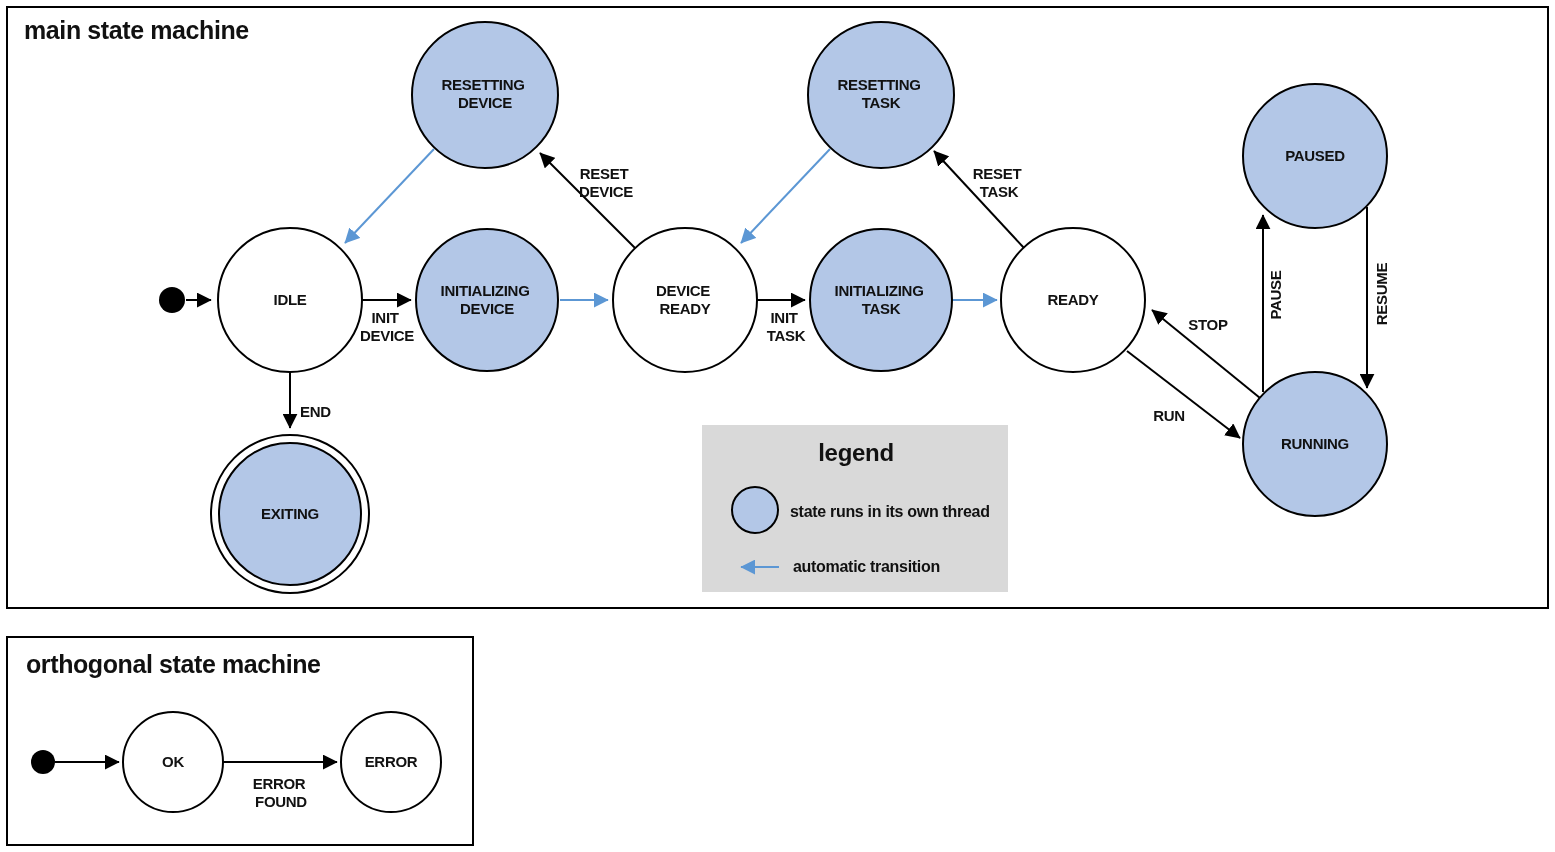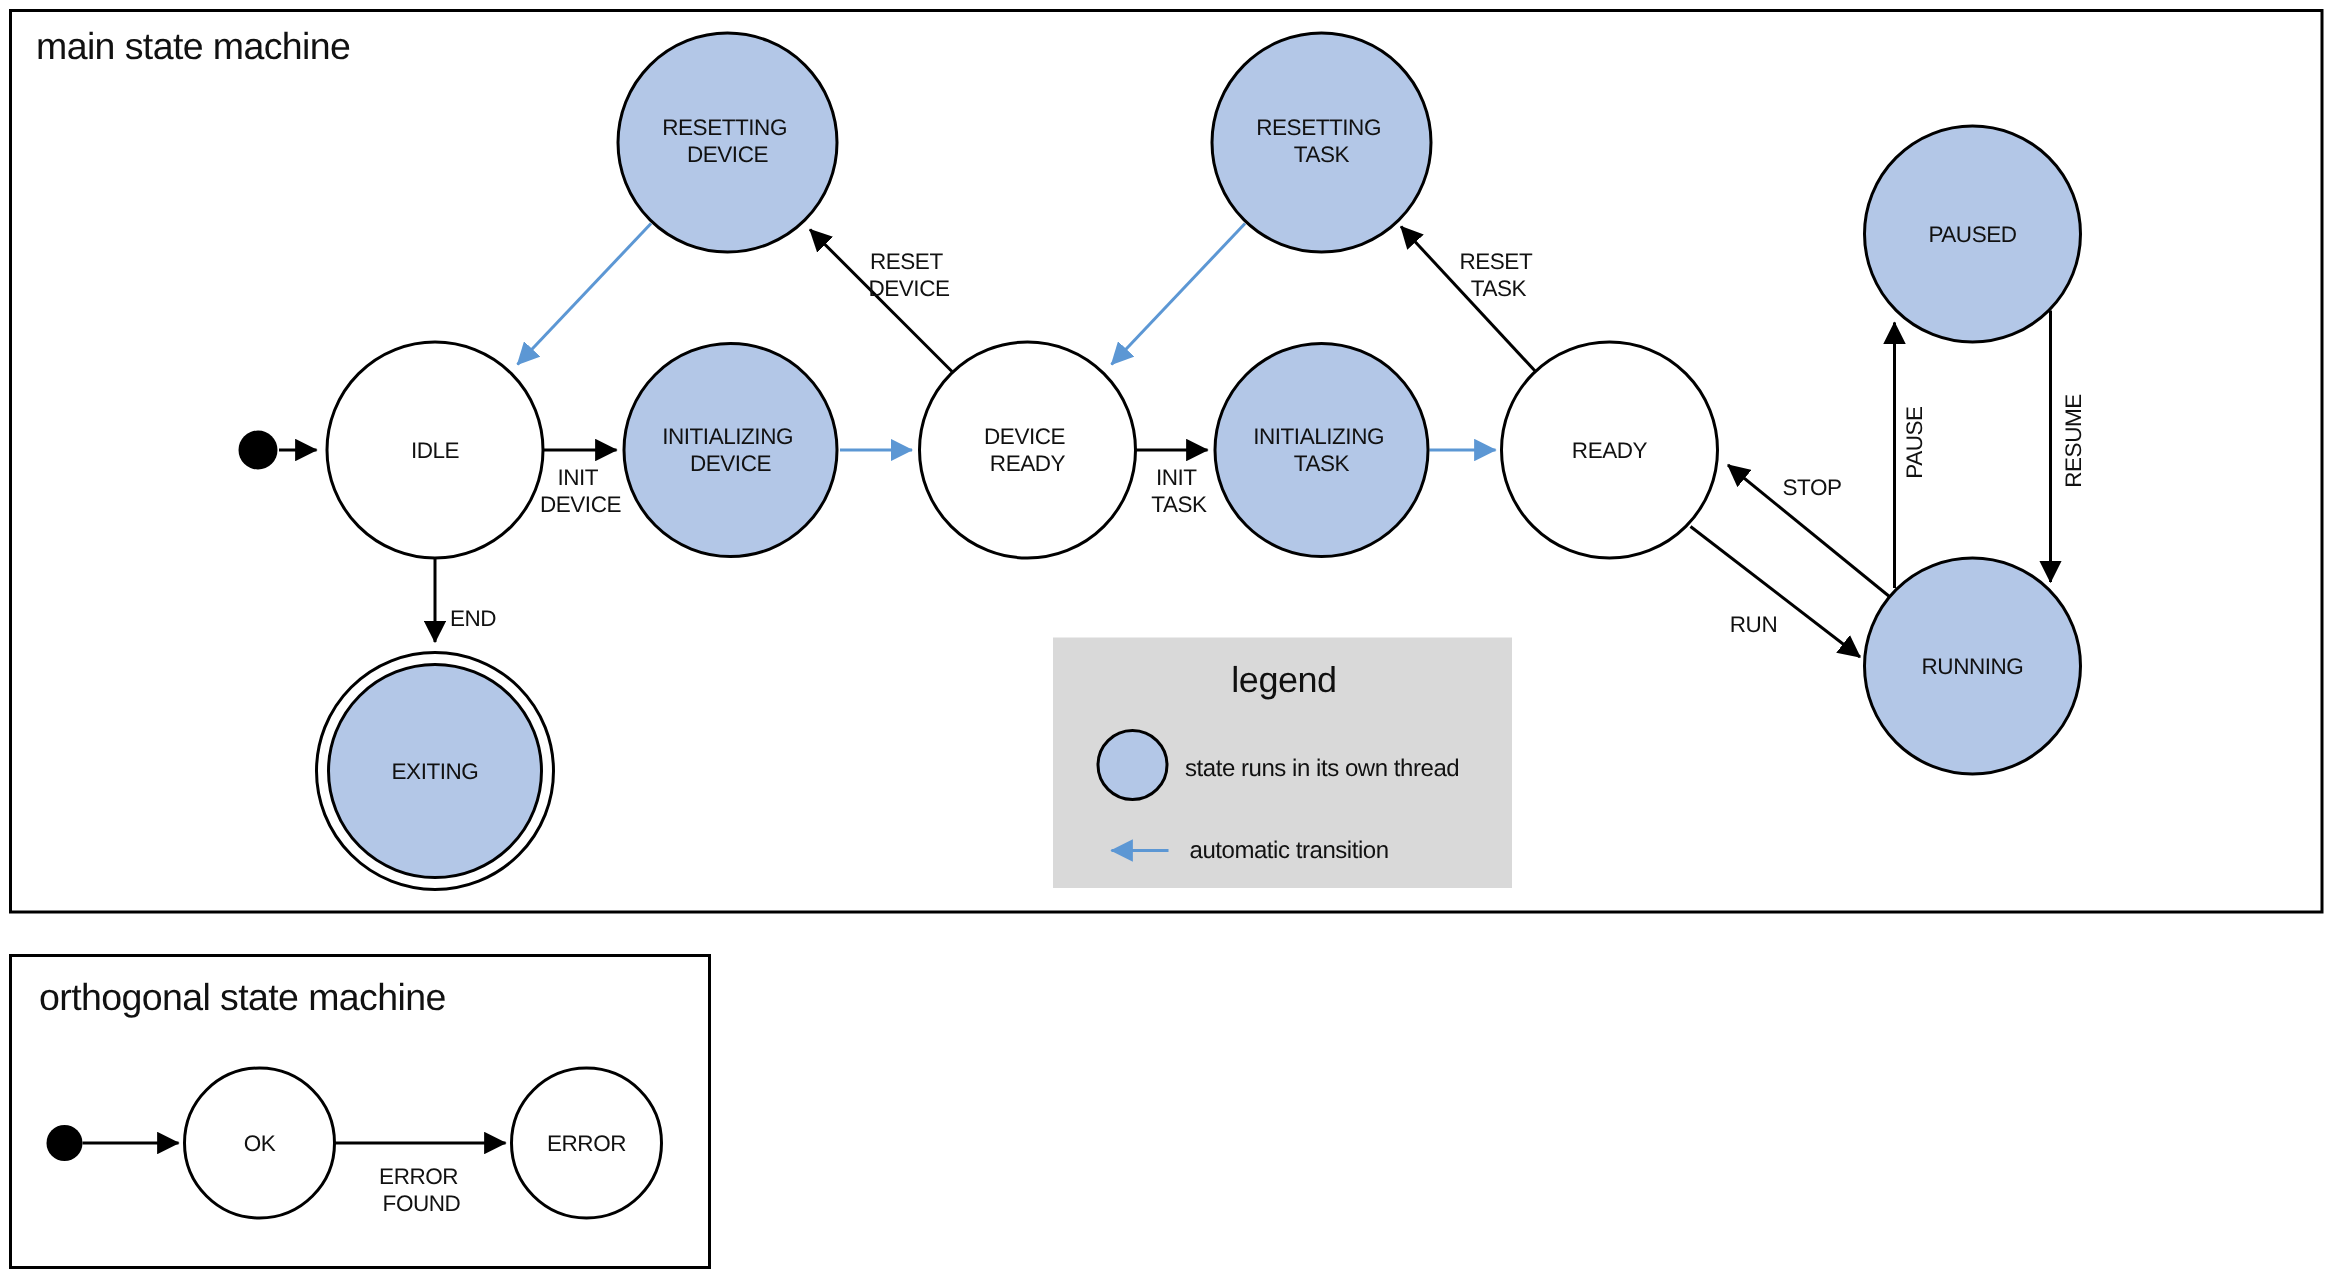--- a/index.html
+++ b/index.html
@@ -1,16 +1,16 @@
 <!DOCTYPE html>
 <html><head>
 <meta charset="utf-8">
 <style>
   html,body { margin:0; padding:0; background:#ffffff; }
-  .stage { position:relative; width:1287px; height:852px; background:#ffffff; }
+  .stage { position:relative; width:1287px; height:852px; background:#ffffff;font-weight:bold; }
   svg { display:block; font-family:"Liberation Sans", sans-serif; }
   text { fill:#111111; }
   .box-title { font-size:25px; letter-spacing:-0.4px; }
   .state-label { font-size:15px; letter-spacing:-0.3px; text-anchor:middle; }
   .edge-label { font-size:15px; letter-spacing:-0.3px; text-anchor:middle; }
   .edge-label.start { text-anchor:start; }
   .legend-title { font-size:24px; text-anchor:middle; letter-spacing:-0.3px; }
   .legend-text { font-size:16px; text-anchor:start; letter-spacing:-0.3px; }
 </style>
 </head>

